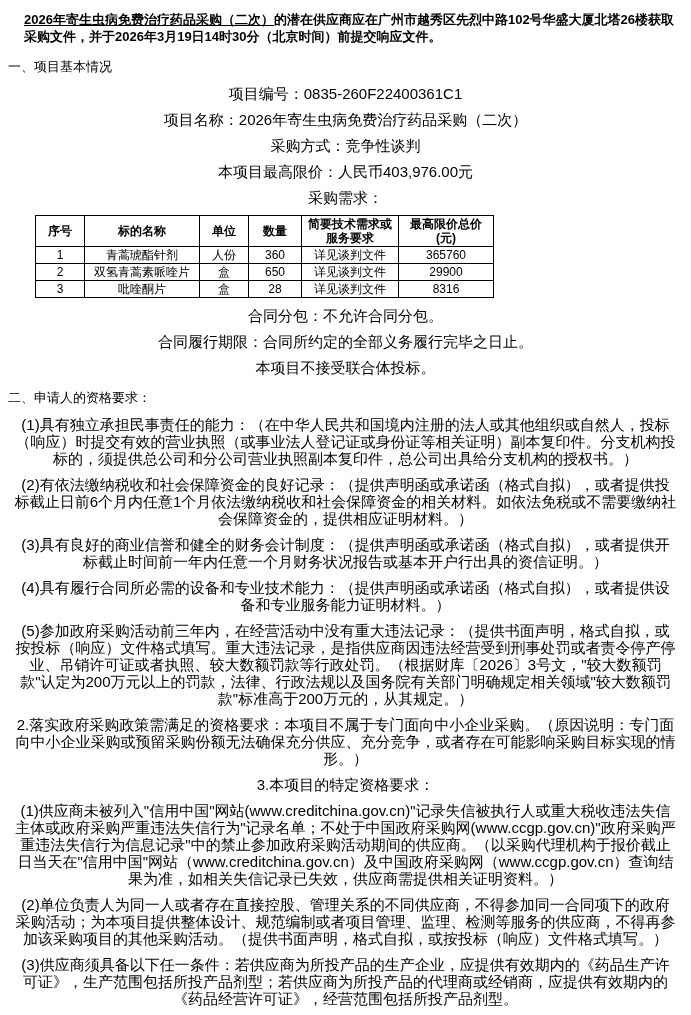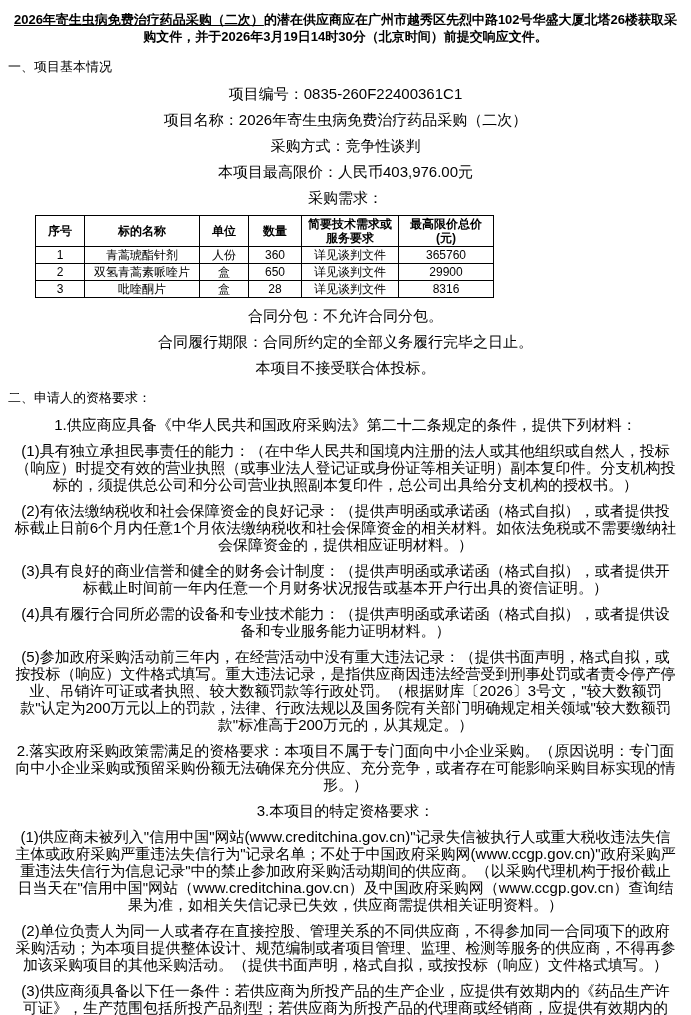--- a/index.html
+++ b/index.html
@@ -11,22 +11,22 @@
   .page {
     box-sizing: border-box;
     width: 691px;
     min-height: 1015px;
     padding: 9px 8px 6px 8px;
   }
   .intro {
     font-size: 13px;
     font-weight: bold;
     line-height: 17px;
-    text-align: center;
-    margin: 2px 0 13px 0;
+    text-align: left;
+    margin: 2px 0 13px 16px;
   }
   .intro .proj-title { text-decoration: underline; }
   .sec-heading {
     font-size: 13px;
     font-weight: normal;
     margin: 13px 0 10px 0;
     line-height: 17px;
   }
   p.body-line {
     font-size: 15px;
@@ -107,21 +107,20 @@
       </tr>
     </tbody>
   </table>
 
   <p class="body-line">合同分包：不允许合同分包。</p>
   <p class="body-line">合同履行期限：合同所约定的全部义务履行完毕之日止。</p>
   <p class="body-line">本项目不接受联合体投标。</p>
 
   <div class="sec-heading">二、申请人的资格要求：</div>
 
-  <p class="body-line">1.供应商应具备《中华人民共和国政府采购法》第二十二条规定的条件，提供下列材料：</p>
   <p class="body-line">(1)具有独立承担民事责任的能力：（在中华人民共和国境内注册的法人或其他组织或自然人，投标（响应）时提交有效的营业执照（或事业法人登记证或身份证等相关证明）副本复印件。分支机构投标的，须提供总公司和分公司营业执照副本复印件，总公司出具给分支机构的授权书。）</p>
   <p class="body-line">(2)有依法缴纳税收和社会保障资金的良好记录：（提供声明函或承诺函（格式自拟），或者提供投标截止日前6个月内任意1个月依法缴纳税收和社会保障资金的相关材料。如依法免税或不需要缴纳社会保障资金的，提供相应证明材料。）</p>
   <p class="body-line">(3)具有良好的商业信誉和健全的财务会计制度：（提供声明函或承诺函（格式自拟），或者提供开标截止时间前一年内任意一个月财务状况报告或基本开户行出具的资信证明。）</p>
   <p class="body-line">(4)具有履行合同所必需的设备和专业技术能力：（提供声明函或承诺函（格式自拟），或者提供设备和专业服务能力证明材料。）</p>
   <p class="body-line">(5)参加政府采购活动前三年内，在经营活动中没有重大违法记录：（提供书面声明，格式自拟，或按投标（响应）文件格式填写。重大违法记录，是指供应商因违法经营受到刑事处罚或者责令停产停业、吊销许可证或者执照、较大数额罚款等行政处罚。（根据财库〔2026〕3号文，"较大数额罚款"认定为200万元以上的罚款，法律、行政法规以及国务院有关部门明确规定相关领域"较大数额罚款"标准高于200万元的，从其规定。）</p>
   <p class="body-line">2.落实政府采购政策需满足的资格要求：本项目不属于专门面向中小企业采购。（原因说明：专门面向中小企业采购或预留采购份额无法确保充分供应、充分竞争，或者存在可能影响采购目标实现的情形。）</p>
   <p class="body-line">3.本项目的特定资格要求：</p>
   <p class="body-line">(1)供应商未被列入"信用中国"网站(www.creditchina.gov.cn)"记录失信被执行人或重大税收违法失信主体或政府采购严重违法失信行为"记录名单；不处于中国政府采购网(www.ccgp.gov.cn)"政府采购严重违法失信行为信息记录"中的禁止参加政府采购活动期间的供应商。（以采购代理机构于报价截止日当天在"信用中国"网站（www.creditchina.gov.cn）及中国政府采购网（www.ccgp.gov.cn）查询结果为准，如相关失信记录已失效，供应商需提供相关证明资料。）</p>
   <p class="body-line">(2)单位负责人为同一人或者存在直接控股、管理关系的不同供应商，不得参加同一合同项下的政府采购活动；为本项目提供整体设计、规范编制或者项目管理、监理、检测等服务的供应商，不得再参加该采购项目的其他采购活动。（提供书面声明，格式自拟，或按投标（响应）文件格式填写。）</p>
   <p class="body-line">(3)供应商须具备以下任一条件：若供应商为所投产品的生产企业，应提供有效期内的《药品生产许可证》，生产范围包括所投产品剂型；若供应商为所投产品的代理商或经销商，应提供有效期内的《药品经营许可证》，经营范围包括所投产品剂型。</p>

